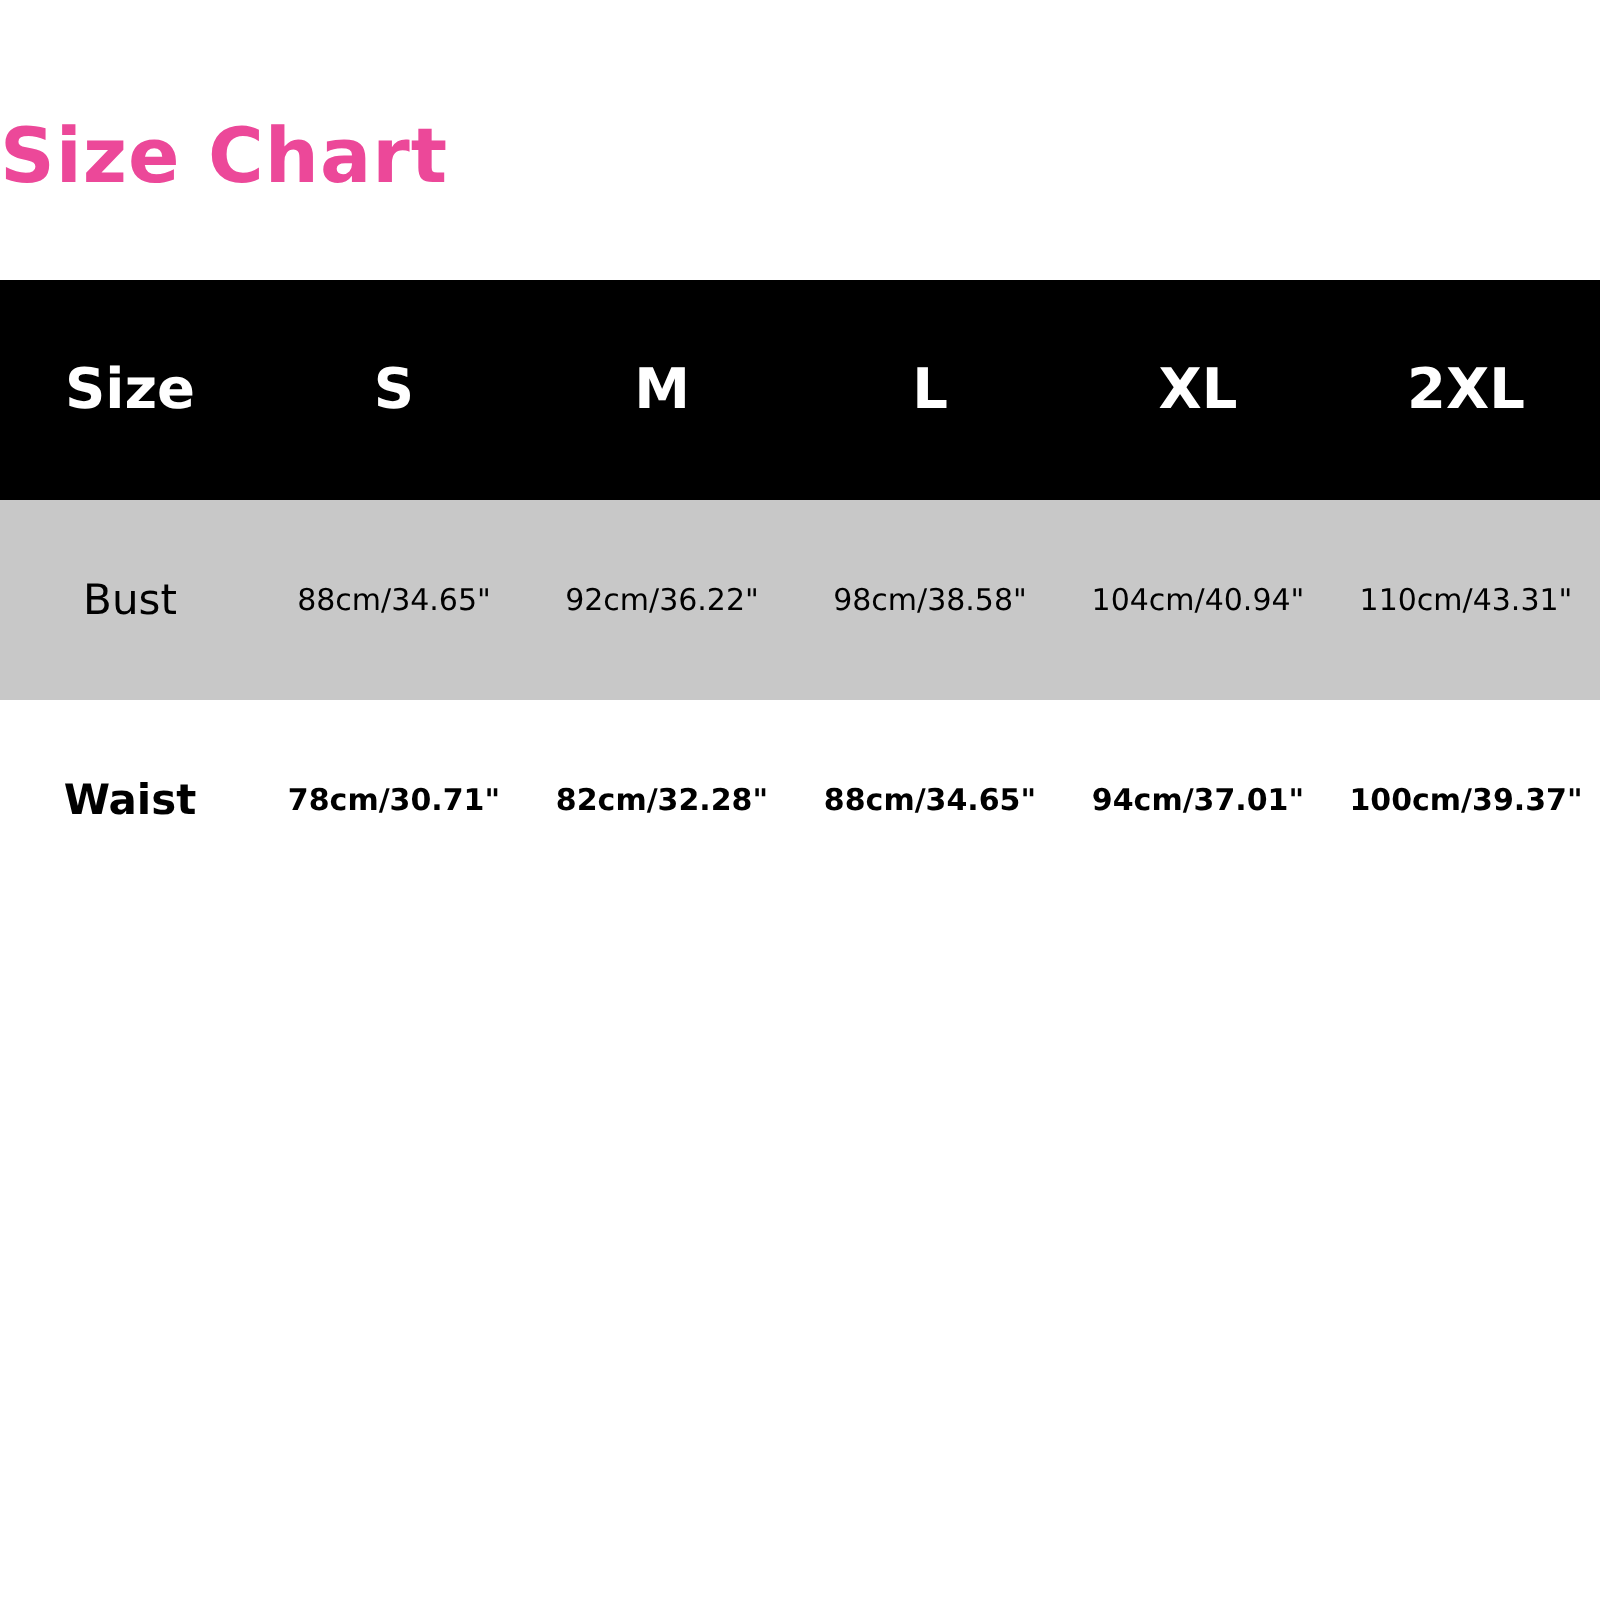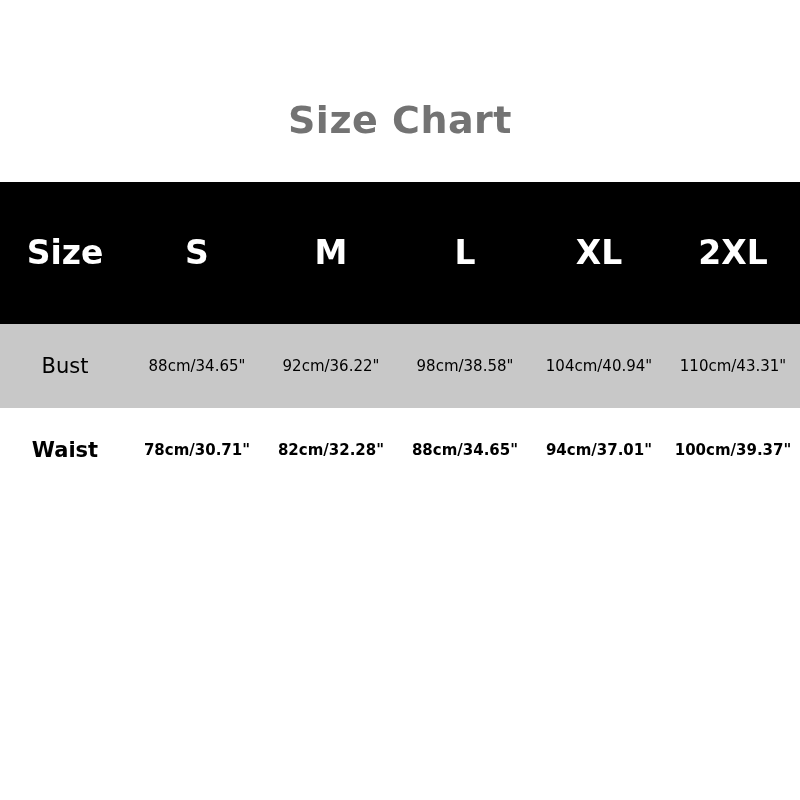--- a/index.html
+++ b/index.html
@@ -13,56 +13,56 @@
     font-family: "DejaVu Sans", sans-serif;
     overflow: hidden;
   }
   .page {
     position: relative;
     width: 800px;
     height: 800px;
     box-sizing: border-box;
   }
   .chart-title {
-    text-align: center;
+    text-align: left;
     font-size: 38px;
     font-weight: bold;
-    color: #737373;
+    color: #ec4899;
     letter-spacing: 0.5px;
-    padding-top: 100px;
+    padding-top: 58px;
     line-height: 1.1;
   }
   .size-table {
     width: 800px;
     border-collapse: collapse;
     table-layout: fixed;
     margin-top: 40px;
   }
   .size-table col.c0 { width: 130px; }
   .size-table col.c1 { width: 134px; }
   .size-table col.c2 { width: 134px; }
   .size-table col.c3 { width: 134px; }
   .size-table col.c4 { width: 134px; }
   .size-table col.c5 { width: 134px; }
 
   .size-table thead th {
     background: #000000;
     color: #ffffff;
-    font-size: 33px;
+    font-size: 28px;
     font-weight: bold;
     height: 110px;
     vertical-align: middle;
     text-align: center;
-    padding: 16px;
+    padding: 0;
   }
   .size-table thead th.rowhead {
     text-align: center;
   }
   .size-table tbody td {
-    height: 84px;
+    height: 100px;
     vertical-align: middle;
     text-align: center;
     color: #000000;
     font-size: 15px;
     padding: 0 2px;
     box-sizing: border-box;
   }
   .size-table tbody td.rowlabel {
     font-size: 21px;
     font-weight: normal;

